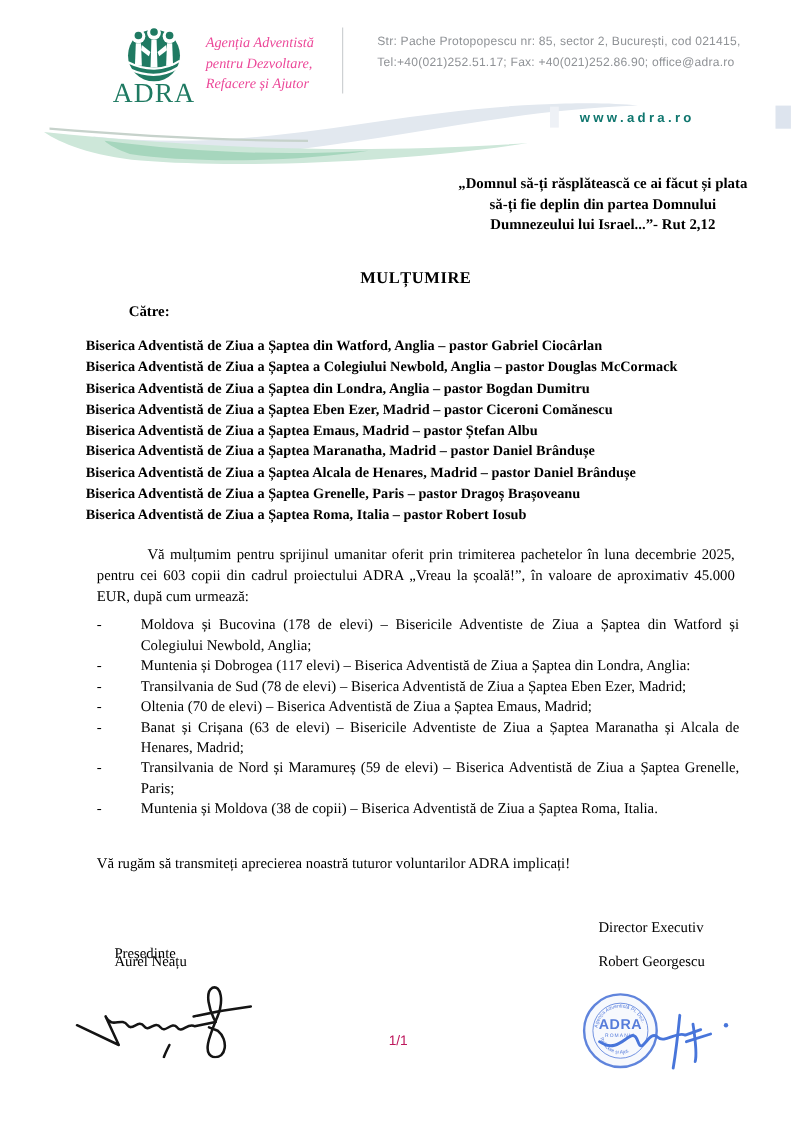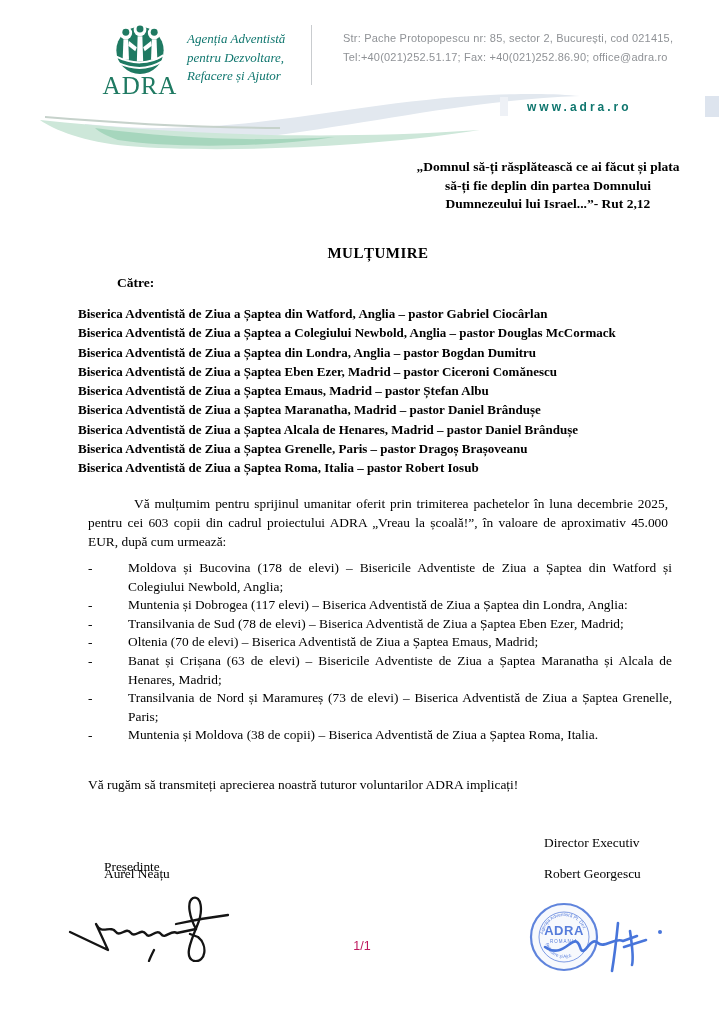--- a/index.html
+++ b/index.html
@@ -8,21 +8,21 @@
     font-family:"Liberation Serif",serif;color:#000;overflow:hidden;
   }
   
   .logo-globe{position:absolute;left:100px;top:22px;width:80px;height:52px;}
   .logo-acronym{
     position:absolute;left:96px;top:72px;width:88px;text-align:center;
     font-family:"Liberation Serif",serif;font-size:25px;color:#1f7a62;letter-spacing:1px;
   }
   .tagline{
     position:absolute;left:187px;top:30px;width:120px;
-    font-style:italic;font-size:13px;line-height:18.5px;color:#0f766e;
+    font-style:italic;font-size:13px;line-height:18.5px;color:#ec4899;
   }
   .hdr-divider{position:absolute;left:311px;top:25px;width:1px;height:60px;background:#c9cccf;}
   .address{
     position:absolute;left:343px;top:29px;width:370px;
     font-family:"Liberation Sans",sans-serif;font-size:11px;line-height:18.5px;
     color:#8f9296;letter-spacing:0.2px;
   }
   .wave{position:absolute;left:0;top:88px;width:724px;height:68px;}
   .website{
     position:absolute;left:527px;top:100px;
@@ -156,21 +156,21 @@
     <div class="dist-item">
       <span class="dist-dash">-</span>
       <span class="dist-text">Oltenia (70 de elevi) – Biserica Adventistă de Ziua a Șaptea Emaus, Madrid;</span>
     </div>
     <div class="dist-item">
       <span class="dist-dash">-</span>
       <span class="dist-text">Banat și Crișana (63 de elevi) – Bisericile Adventiste de Ziua a Șaptea Maranatha și Alcala de Henares, Madrid;</span>
     </div>
     <div class="dist-item">
       <span class="dist-dash">-</span>
-      <span class="dist-text">Transilvania de Nord și Maramureș (73 de elevi) – Biserica Adventistă de Ziua a Șaptea Grenelle, Paris;</span>
+      <span class="dist-text">Transilvania de Nord și Maramureș (59 de elevi) – Biserica Adventistă de Ziua a Șaptea Grenelle, Paris;</span>
     </div>
     <div class="dist-item">
       <span class="dist-dash">-</span>
       <span class="dist-text">Muntenia și Moldova (38 de copii) – Biserica Adventistă de Ziua a Șaptea Roma, Italia.</span>
     </div>
   </div>
 
   <div class="closing">Vă rugăm să transmiteți aprecierea noastră tuturor voluntarilor ADRA implicați!</div>
 
   <div class="role-left">Președinte</div>

